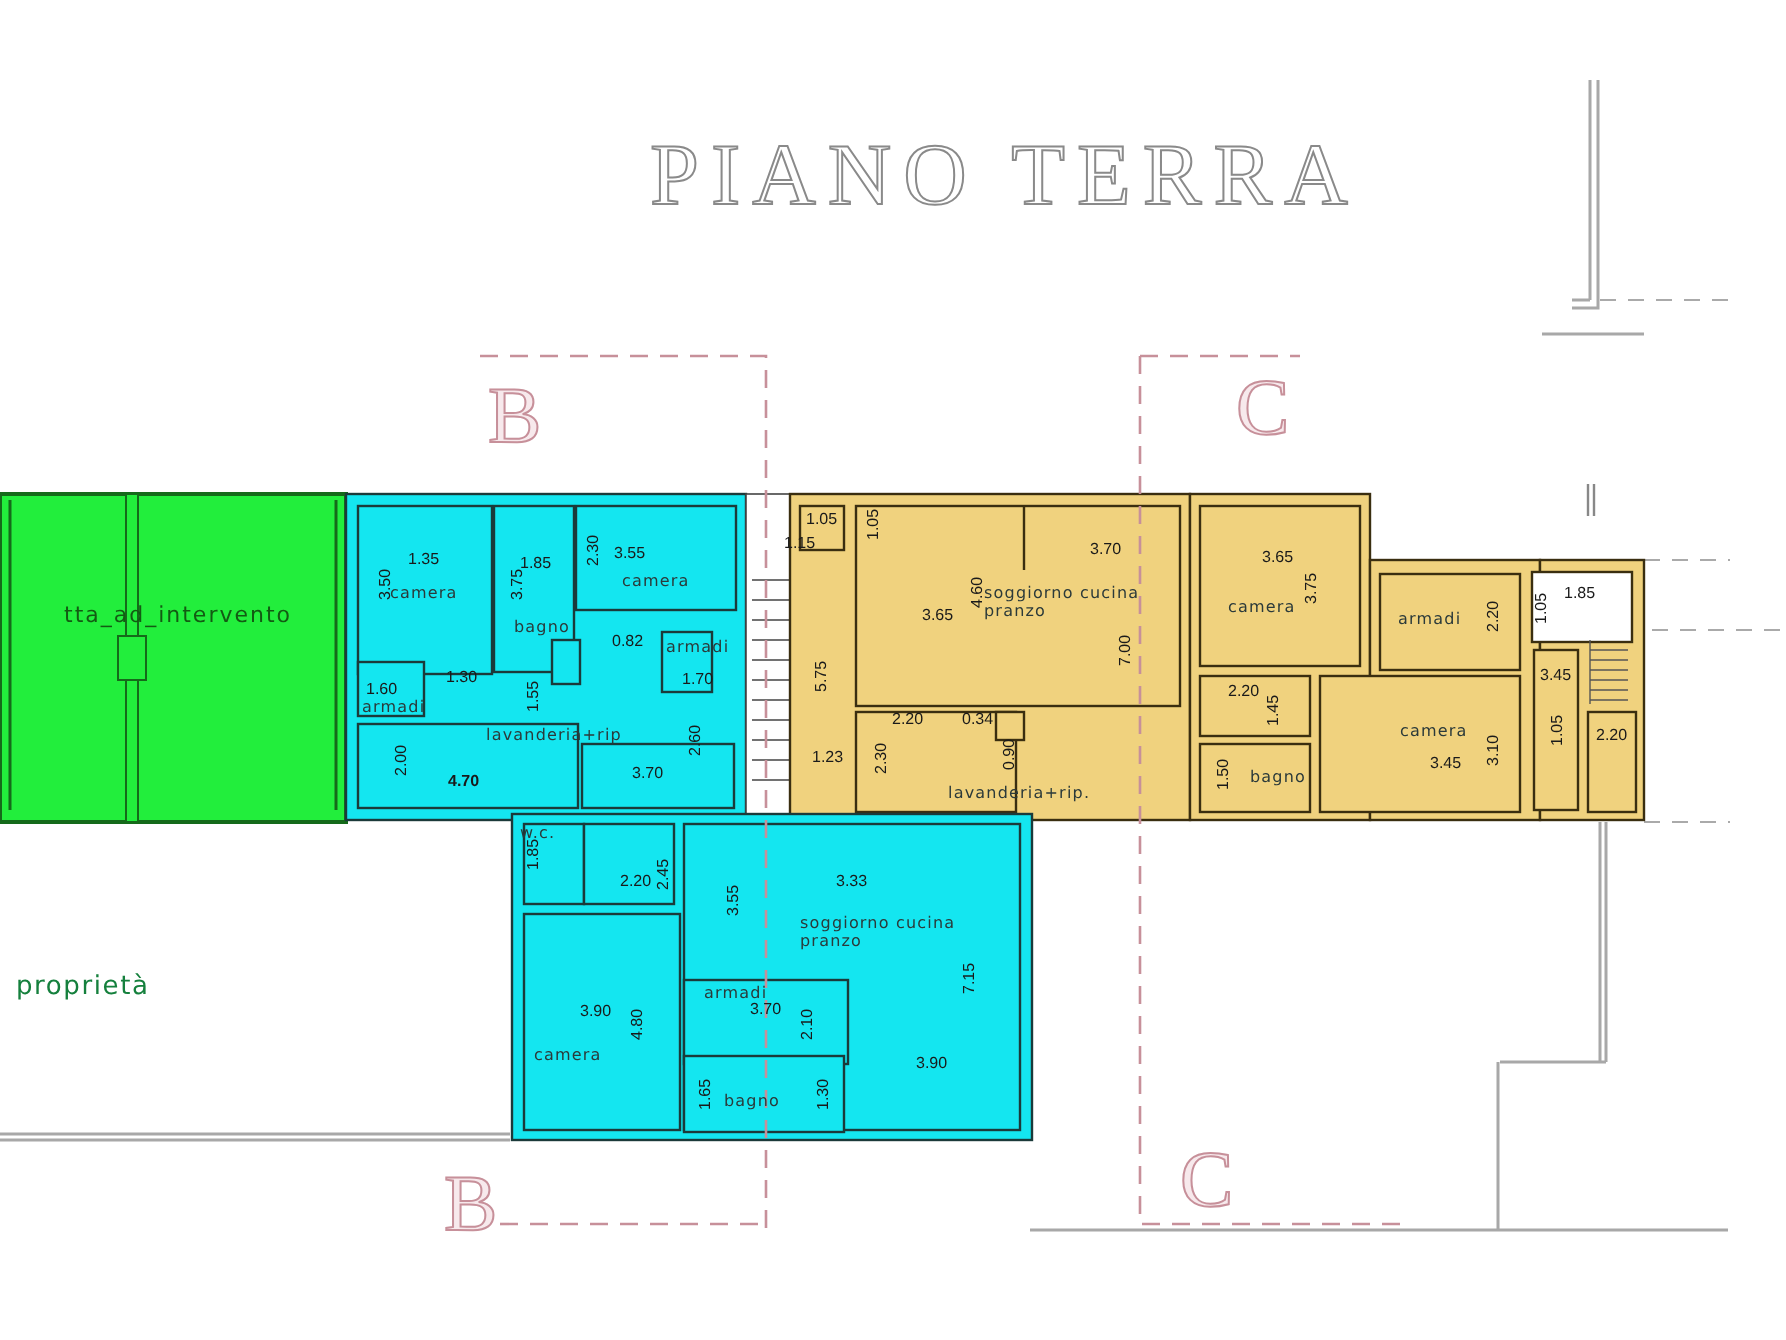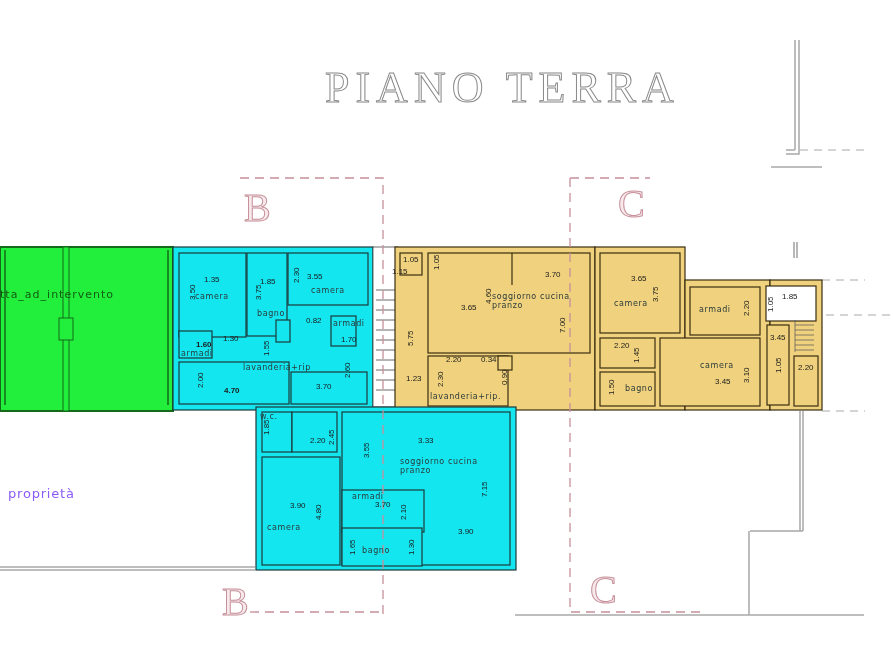--- a/index.html
+++ b/index.html
@@ -3,22 +3,22 @@
 <meta charset="utf-8">
 <style>
   html, body { margin:0; padding:0; background:#ffffff; }
   body { width:893px; height:670px; position:relative; overflow:hidden; font-family:"DejaVu Sans", sans-serif; }
   #plan { position:absolute; left:0; top:0; width:893px; height:670px; }
   .title { position:absolute; left:325px; top:62px; font-family:"Liberation Serif","DejaVu Serif", serif; font-size:44px; letter-spacing:6px; color:#ffffff; -webkit-text-stroke:1px #8a8a8a; }
   .section-letter { position:absolute; font-family:"Liberation Serif","DejaVu Serif", serif; font-size:40px; color:#f7e9ec; -webkit-text-stroke:1px #c7909a; }
   .lbl { position:absolute; font-family:"DejaVu Sans", sans-serif; font-size:8px; color:#2b3a3a; white-space:nowrap; letter-spacing:0.6px; }
   .dim { position:absolute; font-family:"Liberation Sans", sans-serif; font-size:8px; color:#1a1a1a; white-space:nowrap; }
   .vert { transform:rotate(-90deg); transform-origin:left top; }
-  .prop { position:absolute; left:8px; top:486px; font-size:13px; color:#8b5cf6; letter-spacing:0.8px; font-family:"DejaVu Sans", sans-serif; }
-  .green-lbl { position:absolute; left:0px; top:288px; font-size:11px; color:#135b13; letter-spacing:1px; font-family:"DejaVu Sans", sans-serif; }
+  .prop { position:absolute; left:8px; top:486px; font-size:13px; color:#15803d; letter-spacing:0.8px; font-family:"DejaVu Sans", sans-serif; }
+  .green-lbl { position:absolute; left:0px; top:301px; font-size:11px; color:#135b13; letter-spacing:1px; font-family:"DejaVu Sans", sans-serif;padding-left:32px; }
 </style>
 </head>
 <body>
 
 <svg id="plan" viewBox="0 0 893 670" xmlns="http://www.w3.org/2000/svg">
 
   <g stroke="#a8a8a8" fill="none" stroke-width="1.5">
     <path d="M795 40 V150 M799 40 V154 M786 150 H795 M786 154 H799 V150"></path>
     <path d="M771 167 H822"></path>
     <path d="M0 570 H255 M0 567 H255"></path>
@@ -112,21 +112,21 @@
 <div class="lbl" style="left:195px;top:292px;">camera</div>
 <div class="dim" style="left:204px;top:275px;">1.35</div>
 <div class="dim vert" style="left:188px;top:300px;">3.50</div>
 <div class="lbl" style="left:257px;top:309px;">bagno</div>
 <div class="dim" style="left:260px;top:277px;">1.85</div>
 <div class="dim vert" style="left:254px;top:300px;">3.75</div>
 <div class="lbl" style="left:311px;top:286px;">camera</div>
 <div class="dim" style="left:307px;top:272px;">3.55</div>
 <div class="dim vert" style="left:292px;top:283px;">2.30</div>
 <div class="lbl" style="left:181px;top:349px;">armadi</div>
-<div class="dim" style="left:196px;top:340px;font-weight:bold;">1.60</div>
+<div class="dim" style="left:183px;top:340px;">1.60</div>
 <div class="lbl" style="left:333px;top:319px;">armadi</div>
 <div class="dim" style="left:341px;top:335px;">1.70</div>
 <div class="lbl" style="left:207px;top:363px;padding-left:36px;">lavanderia+rip</div>
 <div class="dim" style="left:224px;top:386px;font-weight:bold;">4.70</div>
 <div class="dim vert" style="left:196px;top:388px;">2.00</div>
 <div class="dim" style="left:223px;top:334px;">1.30</div>
 <div class="dim vert" style="left:262px;top:356px;">1.55</div>
 <div class="dim" style="left:306px;top:316px;">0.82</div>
 <div class="dim" style="left:316px;top:382px;">3.70</div>
 <div class="dim vert" style="left:343px;top:378px;">2.60</div>
@@ -134,21 +134,21 @@
 <div class="dim" style="left:376px;top:267px;margin-left:16px;">1.15</div>
 <div class="dim vert" style="left:406px;top:346px;">5.75</div>
 <div class="dim" style="left:406px;top:374px;">1.23</div>
 
 <div class="lbl" style="left:492px;top:292px;">soggiorno cucina</div>
 <div class="lbl" style="left:492px;top:301px;">pranzo</div>
 <div class="dim" style="left:545px;top:270px;">3.70</div>
 <div class="dim" style="left:461px;top:303px;">3.65</div>
 <div class="dim vert" style="left:484px;top:304px;">4.60</div>
 <div class="dim vert" style="left:558px;top:333px;">7.00</div>
-<div class="lbl" style="left:406px;top:392px;padding-left:24px;">lavanderia+rip.</div>
+<div class="lbl" style="left:450px;top:392px;padding-left:24px;">lavanderia+rip.</div>
 <div class="dim" style="left:446px;top:355px;">2.20</div>
 <div class="dim" style="left:481px;top:355px;">0.34</div>
 <div class="dim vert" style="left:436px;top:387px;">2.30</div>
 <div class="dim vert" style="left:500px;top:385px;">0.90</div>
 <div class="dim" style="left:403px;top:255px;">1.05</div>
 <div class="dim vert" style="left:432px;top:270px;">1.05</div>
 
 <div class="lbl" style="left:614px;top:299px;">camera</div>
 <div class="dim" style="left:631px;top:274px;">3.65</div>
 <div class="dim vert" style="left:651px;top:302px;">3.75</div>

